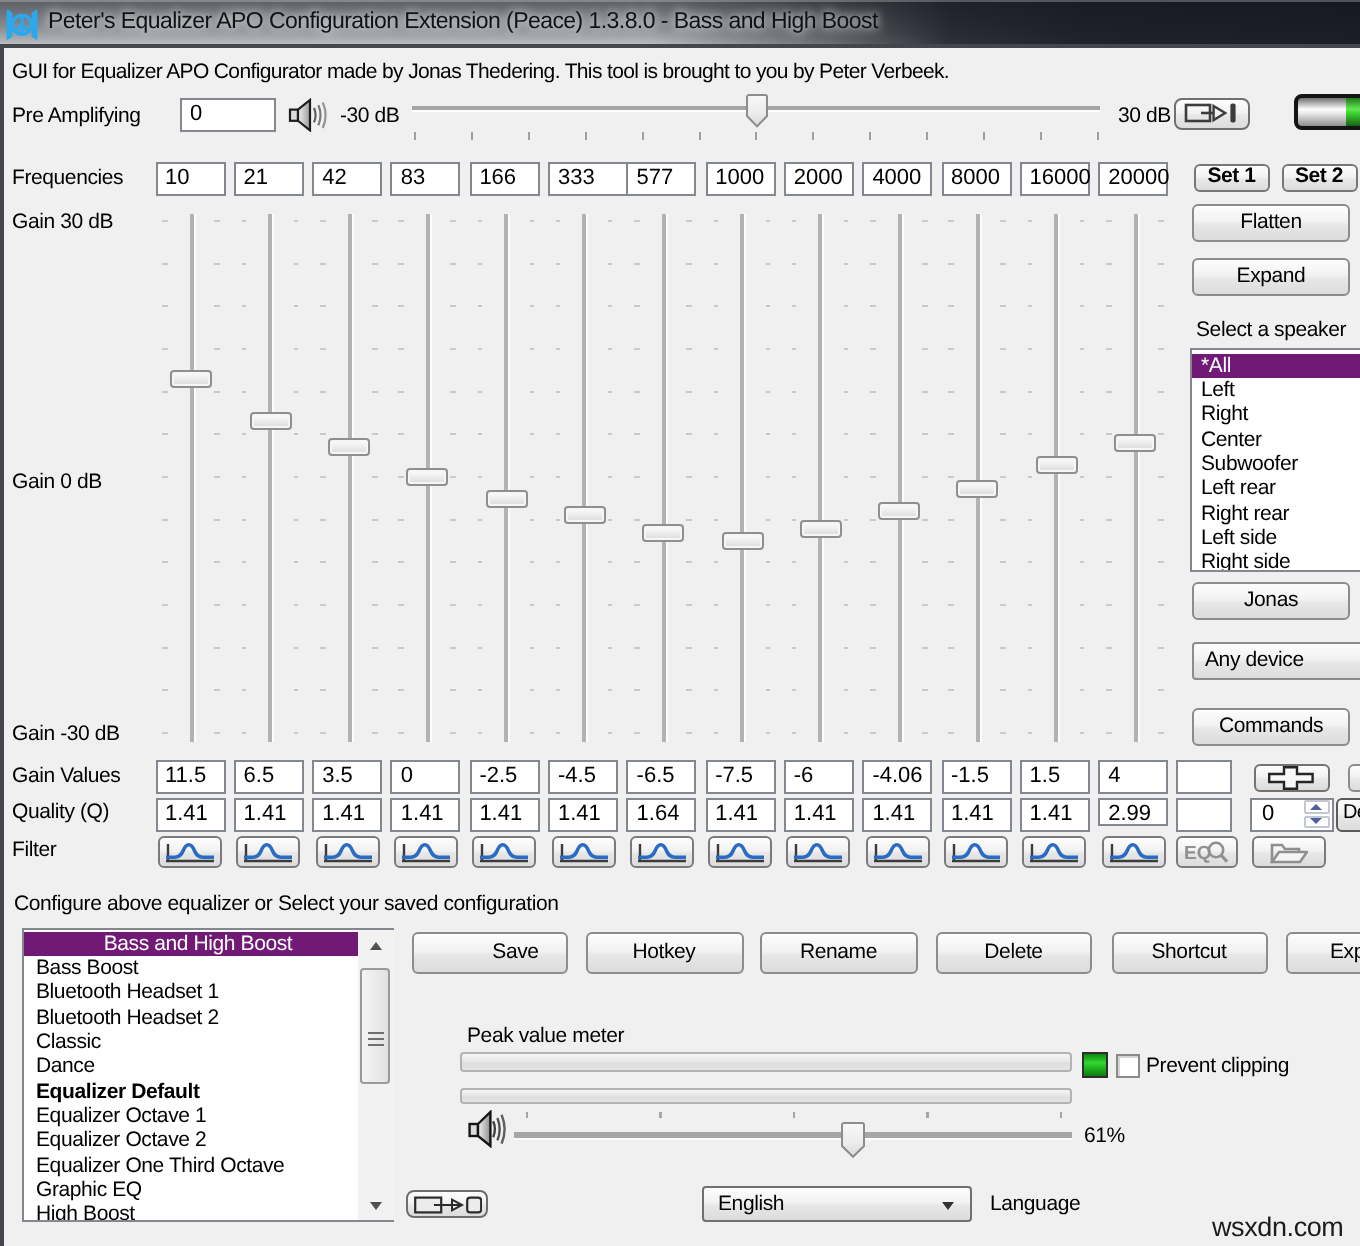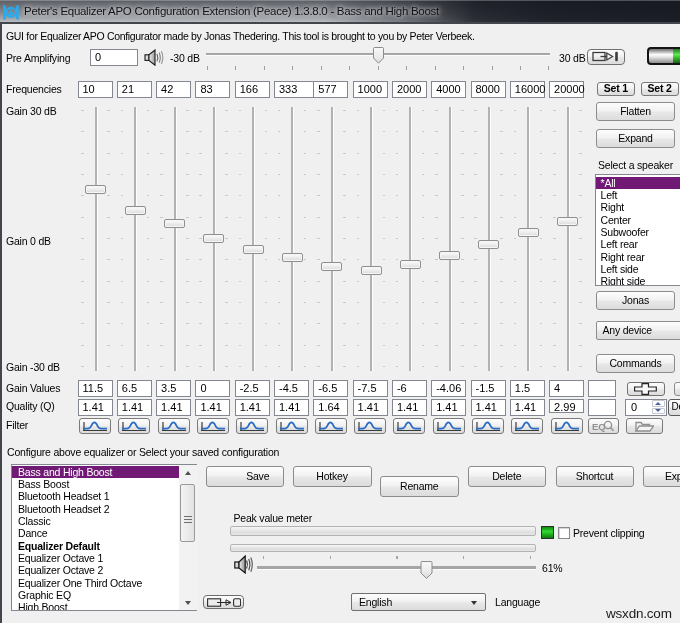--- a/index.html
+++ b/index.html
@@ -282,21 +282,21 @@
 <circle cx="16" cy="5" r="3.6" stroke="#909090" stroke-width="1.3" fill="none"></circle>
 <path d="M18.5 7.5 L21.5 10.8" stroke="#909090" stroke-width="1.6"></path>
 </svg>
 <div class="btn" style="left:626px;top:418px;width:36.5px;height:15.5px;line-height:13.5px;border-color:#7a7a7a;"></div>
 <svg class="abs" style="left:635px;top:420.5px;" width="19" height="11" viewBox="0 0 19 11">
 <path d="M1 10 V1.5 h5 l1.5 2 h7 V5" stroke="#8f8f8f" stroke-width="1.3" fill="none"></path>
 <path d="M1 10 L4.5 5 h14 L15 10 Z" stroke="#8f8f8f" stroke-width="1.3" fill="#f4f4f4"></path>
 </svg>
 <div class="lbl" style="left:7px;top:446px;">Configure above equalizer or Select your saved configuration</div>
 <div class="abs" style="left:11px;top:463.5px;width:186px;height:147.5px;background:#fff;border:1px solid #828790;overflow:hidden;">
-<div class="li sel" style="top:1.00px;width:168px;">Bass and High Boost</div>
+<div class="li sel" style="top:1.00px;width:168px;text-align:center;">Bass and High Boost</div>
 <div class="li" style="top:13.35px;width:168px;">Bass Boost</div>
 <div class="li" style="top:25.70px;width:168px;">Bluetooth Headset 1</div>
 <div class="li" style="top:38.05px;width:168px;">Bluetooth Headset 2</div>
 <div class="li" style="top:50.40px;width:168px;">Classic</div>
 <div class="li" style="top:62.75px;width:168px;">Dance</div>
 <div class="li" style="top:75.10px;width:168px;font-weight:bold;">Equalizer Default</div>
 <div class="li" style="top:87.45px;width:168px;">Equalizer Octave 1</div>
 <div class="li" style="top:99.80px;width:168px;">Equalizer Octave 2</div>
 <div class="li" style="top:112.15px;width:168px;">Equalizer One Third Octave</div>
 <div class="li" style="top:124.50px;width:168px;">Graphic EQ</div>
@@ -305,21 +305,21 @@
 <div class="abs" style="left:179px;top:464.5px;width:17.5px;height:145.5px;background:#f2f2f2;">
 <div class="abs" style="left:5.5px;top:6px;width:0;height:0;border-left:3.2px solid transparent;border-right:3.2px solid transparent;border-bottom:4px solid #505050;"></div>
 <div class="abs" style="left:5.5px;top:136px;width:0;height:0;border-left:3.2px solid transparent;border-right:3.2px solid transparent;border-top:4px solid #505050;"></div>
 <div class="abs" style="left:0.5px;top:19px;width:15.5px;height:58.5px;border:1px solid #9a9a9a;border-radius:2px;background:linear-gradient(to right,#f4f4f4,#e2e2e2);"></div>
 <div class="abs" style="left:4.5px;top:51.5px;width:8px;height:1px;background:#6f6f6f;"></div>
 <div class="abs" style="left:4.5px;top:54.5px;width:8px;height:1px;background:#6f6f6f;"></div>
 <div class="abs" style="left:4.5px;top:57.5px;width:8px;height:1px;background:#6f6f6f;"></div>
 </div>
 <div class="btn" style="left:206px;top:466px;width:77.5px;height:21px;line-height:19px;line-height:19px;padding-left:26px;">Save</div>
 <div class="btn" style="left:292.5px;top:466px;width:79px;height:21px;line-height:19px;line-height:19px;">Hotkey</div>
-<div class="btn" style="left:380px;top:466px;width:78.5px;height:21px;line-height:19px;line-height:19px;margin-top:10px;">Rename</div>
+<div class="btn" style="left:380px;top:466px;width:78.5px;height:21px;line-height:19px;line-height:19px;">Rename</div>
 <div class="btn" style="left:467.5px;top:466px;width:78.5px;height:21px;line-height:19px;line-height:19px;">Delete</div>
 <div class="btn" style="left:555.5px;top:466px;width:78px;height:21px;line-height:19px;line-height:19px;">Shortcut</div>
 <div class="btn" style="left:643px;top:466px;width:78px;height:21px;line-height:19px;line-height:19px;text-align:left;padding-left:21px;">Export</div>
 <div class="lbl" style="left:233.5px;top:512px;">Peak value meter</div>
 <div class="abs" style="left:229.5px;top:525.5px;width:306.5px;height:10.5px;border:1px solid #b3b3b3;border-radius:2px;background:linear-gradient(#f5f5f5,#e7e7e7 45%,#dedede 60%,#e5e5e5);"></div>
 <div class="abs" style="left:540.5px;top:526px;width:13px;height:13px;border:1px solid #2e2e2e;background:linear-gradient(#0c8a0c, #33d633 40%, #22bb22 60%, #0e7a0e);"></div>
 <div class="abs" style="left:557.5px;top:527px;width:12px;height:12px;border:1px solid #8a8a8a;background:#fff;box-shadow:inset 1px 1px 0 #d5d5d5;"></div>
 <div class="lbl" style="left:573px;top:527px;">Prevent clipping</div>
 <div class="abs" style="left:229.5px;top:543.5px;width:306.5px;height:8px;border:1px solid #b3b3b3;border-radius:2px;background:linear-gradient(#f5f5f5,#e7e7e7 45%,#dedede 60%,#e5e5e5);"></div>
 <svg class="abs" style="left:233.5px;top:554.5px;" width="20" height="19" viewBox="0 0 20 19">

